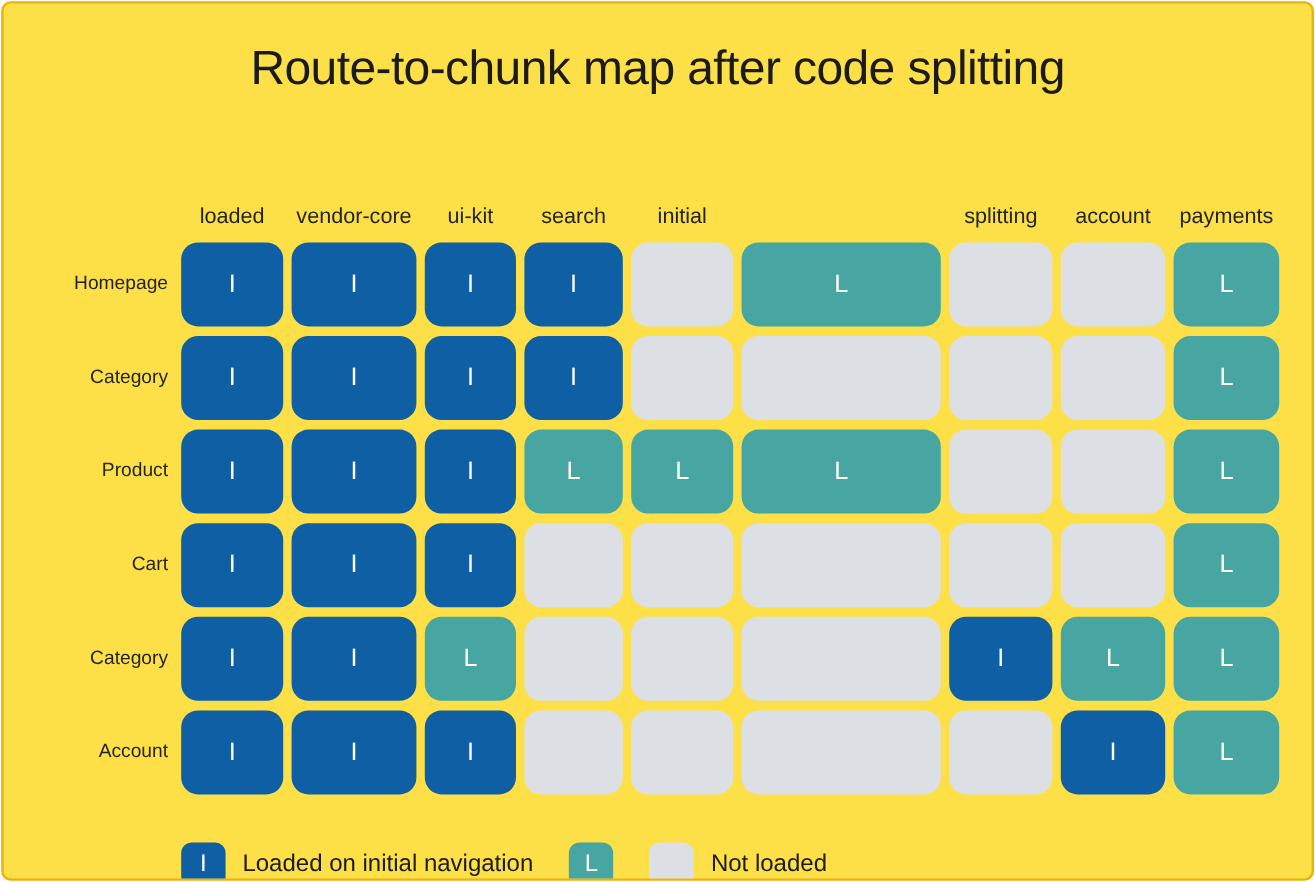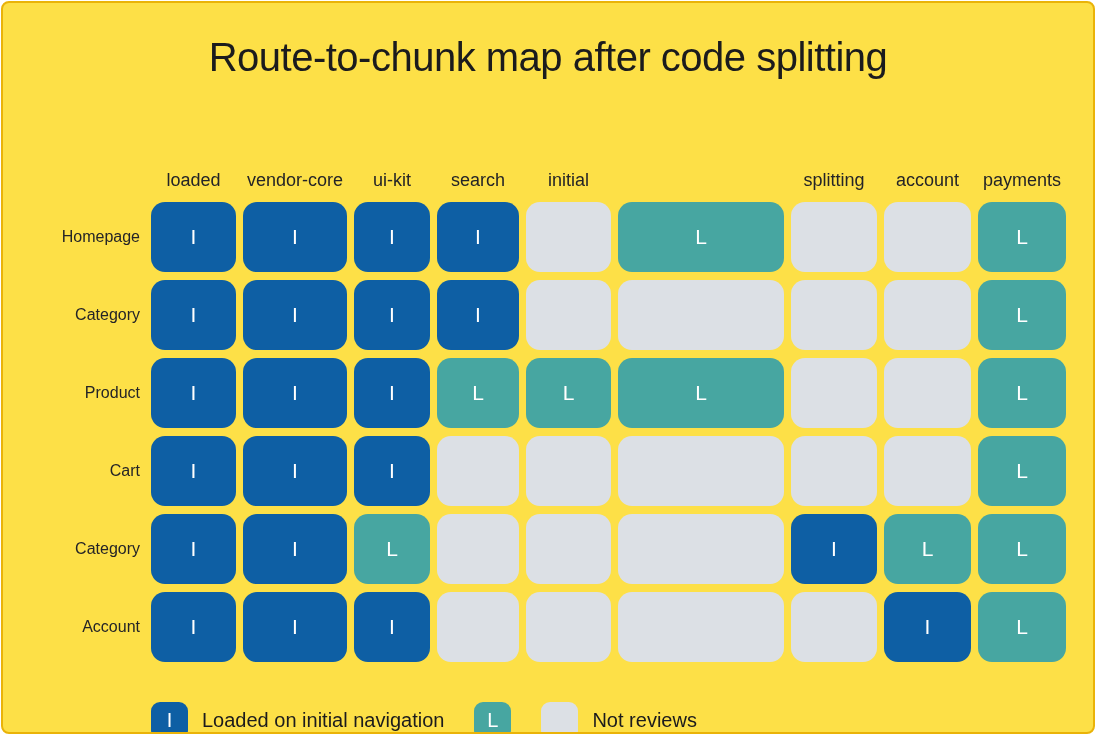--- a/index.html
+++ b/index.html
@@ -172,16 +172,16 @@
   <div class="legend">
       <div class="legend-item">
         <div class="legend-swatch cell--initial">I</div>
         <div class="legend-label">Loaded on initial navigation</div>
       </div>
       <div class="legend-item">
         <div class="legend-swatch cell--lazy">L</div>
       </div>
       <div class="legend-item">
         <div class="legend-swatch cell--none"></div>
-        <div class="legend-label">Not reviews</div>
+        <div class="legend-label">Not loaded</div>
       </div>
     </div>
 </div>
 
 </body></html>

